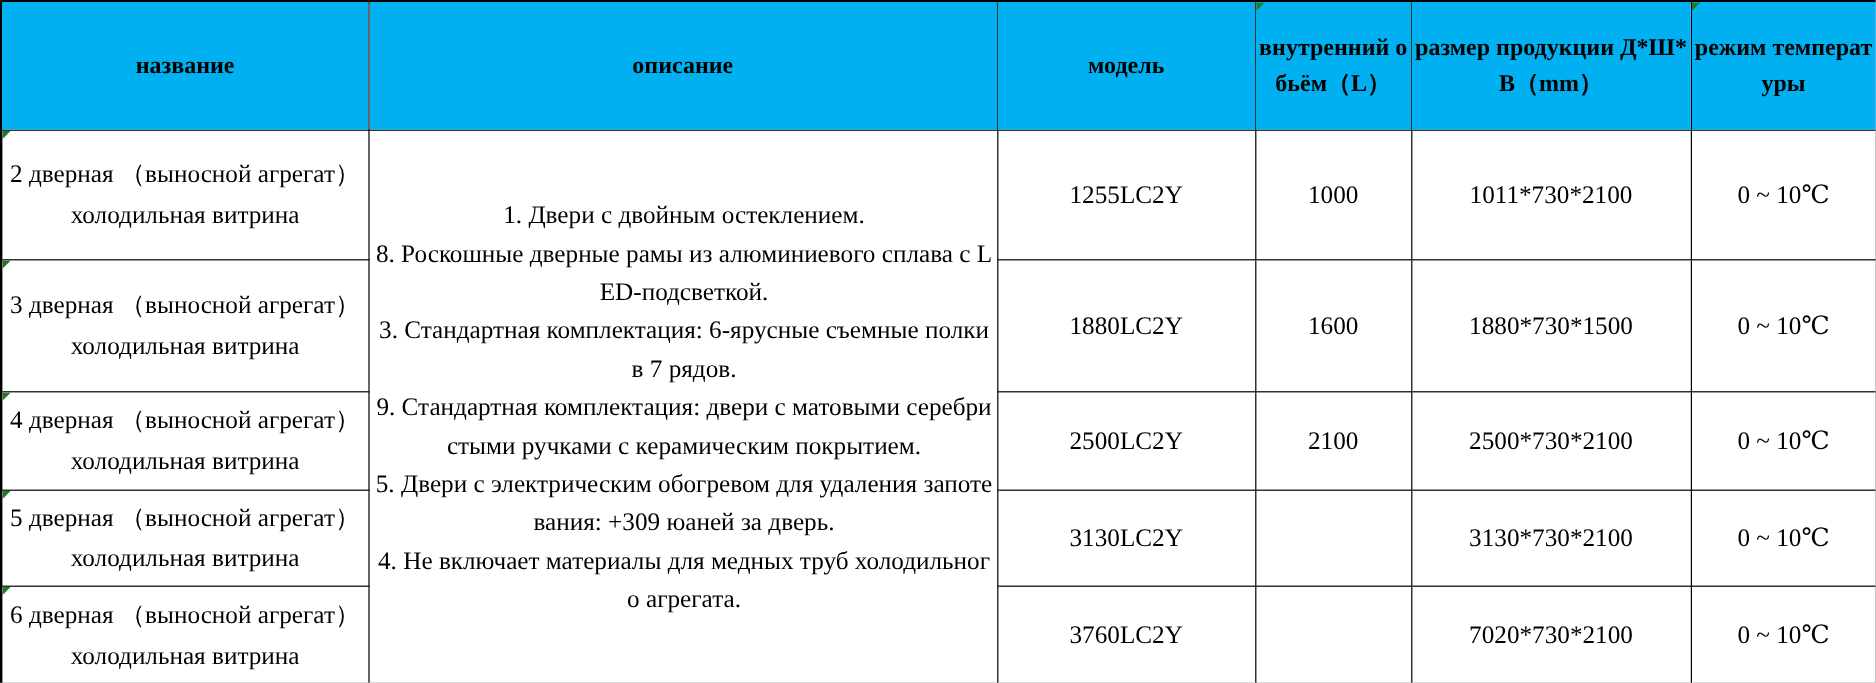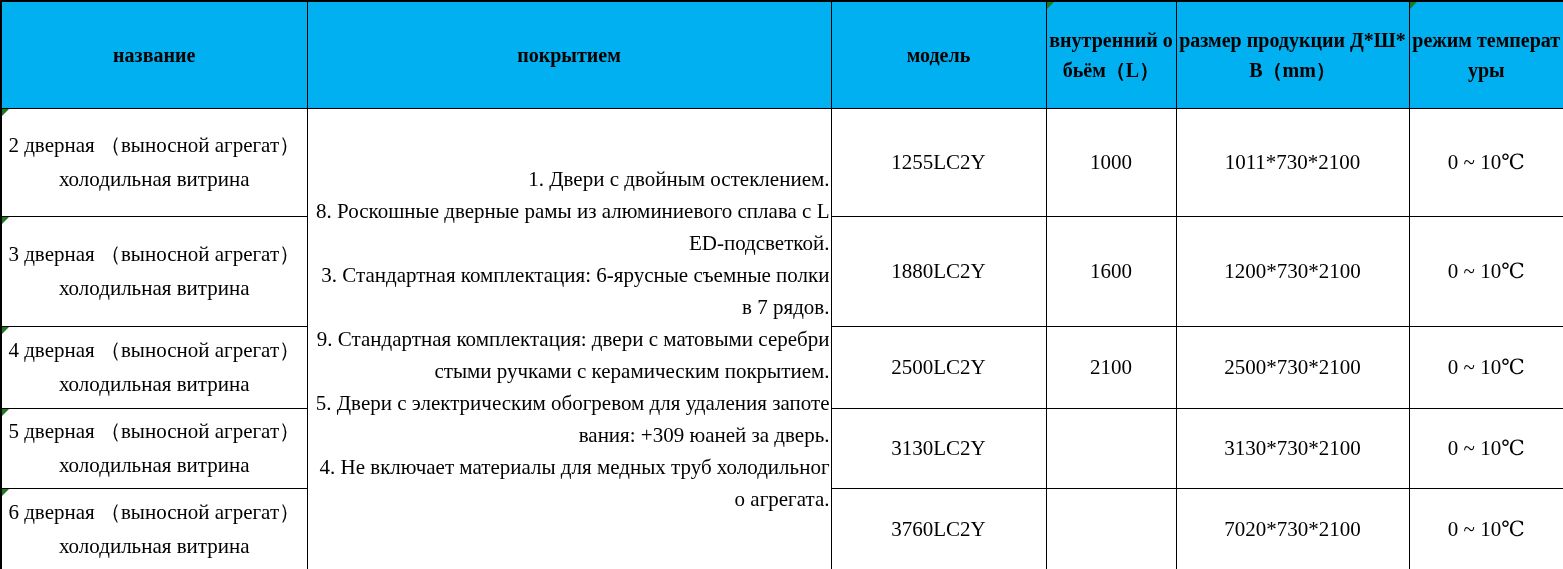--- a/index.html
+++ b/index.html
@@ -48,21 +48,21 @@
     padding: 0 3px;
   }
   td.desc-cell {
     text-align: left;
     vertical-align: middle;
     padding: 0 1px 0 3px;
   }
   .desc-item {
     word-break: break-all;
     line-height: 32px;
-    text-align: right;
+    text-align: center;
   }
   
   .marker {
     position: absolute;
     top: 0;
     left: 0;
     width: 0;
     height: 0;
     border-top: 7px solid #1f7a1f;
     border-right: 7px solid transparent;
@@ -89,21 +89,21 @@
       <col class="c-size">
       <col class="c-temp">
     </colgroup>
 
     <tbody>
         <tr style="height:107px;">
       <th>
         <span>название</span>
       </th>
       <th>
-        <span>покрытием</span>
+        <span>описание</span>
       </th>
       <th>
         <span>модель</span>
       </th>
       <th>
         <span class="marker"></span>
         <span>внутренний обьём（L）</span>
       </th>
       <th>
         <span>размер продукции Д*Ш*В（mm）</span>
@@ -146,21 +146,21 @@
         <span class="marker"></span>
         <span>3 дверная （выносной агрегат） холодильная витрина</span>
       </td>
       <td>
         <span>1880LC2Y</span>
       </td>
       <td>
         <span>1600</span>
       </td>
       <td>
-        <span>1200*730*2100</span>
+        <span>1880*730*1500</span>
       </td>
       <td>
         <span>0 ~ 10℃</span>
       </td>
     </tr>
 
     <tr style="height:82px;">
       <td class="name-cell">
         <span class="marker"></span>
         <span>4 дверная （выносной агрегат） холодильная витрина</span>

